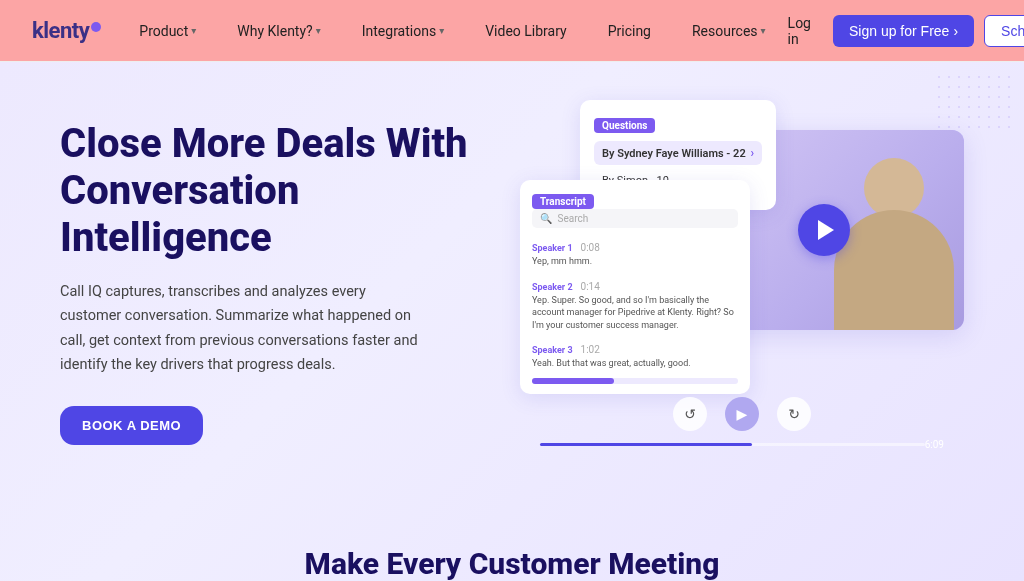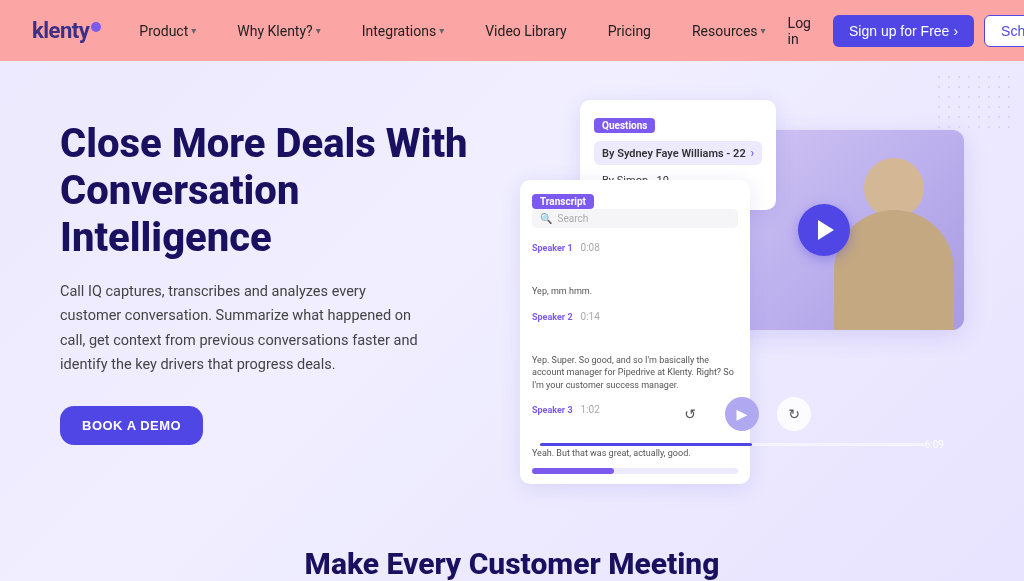--- a/index.html
+++ b/index.html
@@ -217,21 +217,21 @@
       border-radius: 5px;
       padding: 4px 8px;
       margin-bottom: 8px;
       gap: 5px;
     }
     .search-icon-sm { font-size: 10px; color: #aaa; }
     .search-text { font-size: 10px; color: #aaa; }
     .transcript-row { margin-bottom: 7px; }
     .speaker-label { font-size: 9px; font-weight: 700; color: #7c5af0; margin-bottom: 2px; }
     .speaker-time { font-size: 10px; color: #aaa; margin-left: 4px; }
-    .speaker-text { font-size: 9px; color: #555; line-height: 1.4; margin-top: 30px; }
+    .speaker-text { font-size: 9px; color: #555; line-height: 1.4; }
     .transcript-bar {
       height: 6px;
       background: #ede9fe;
       border-radius: 3px;
       margin-top: 8px;
     }
     .transcript-bar-fill {
       height: 6px;
       background: #7c5af0;
       border-radius: 3px;

